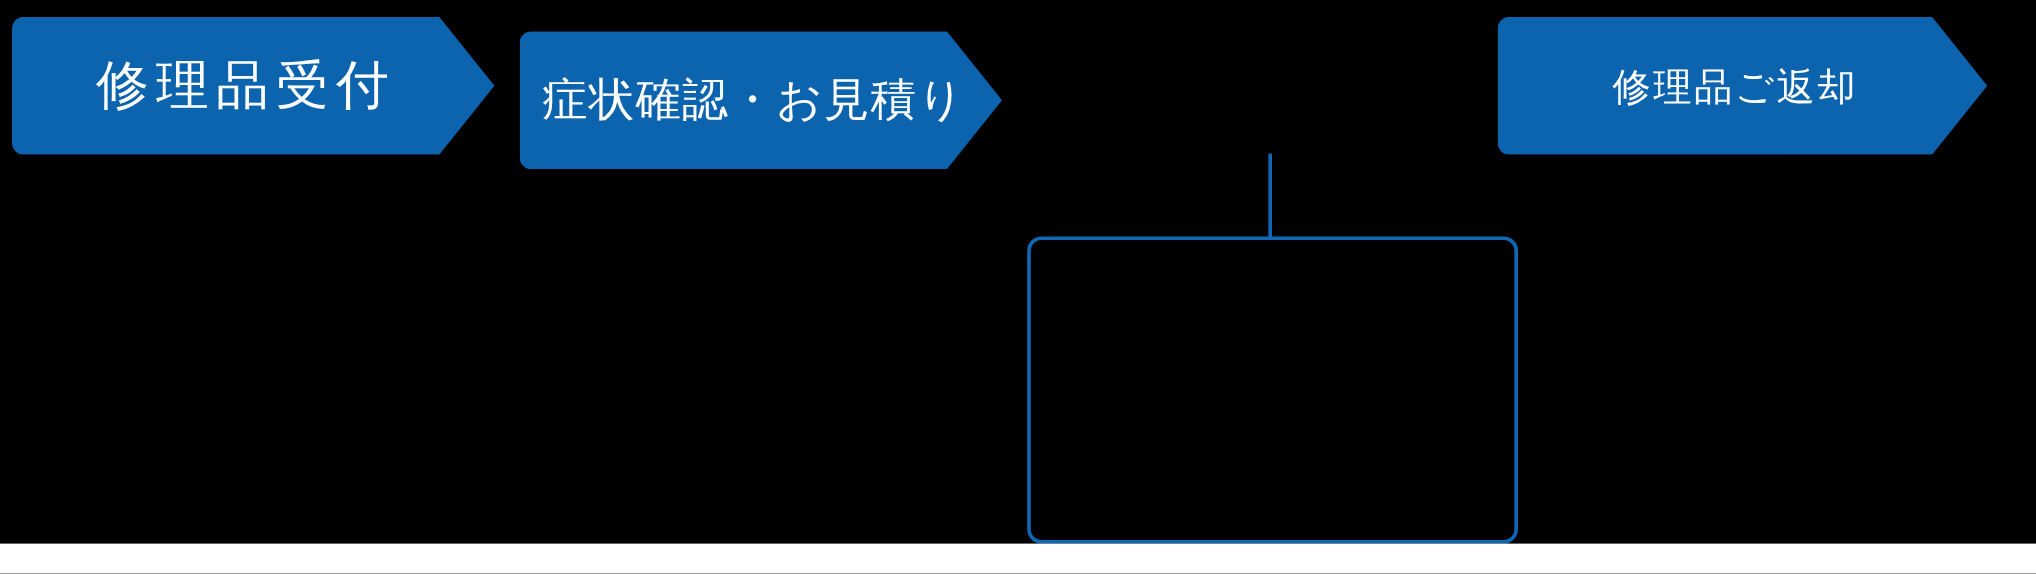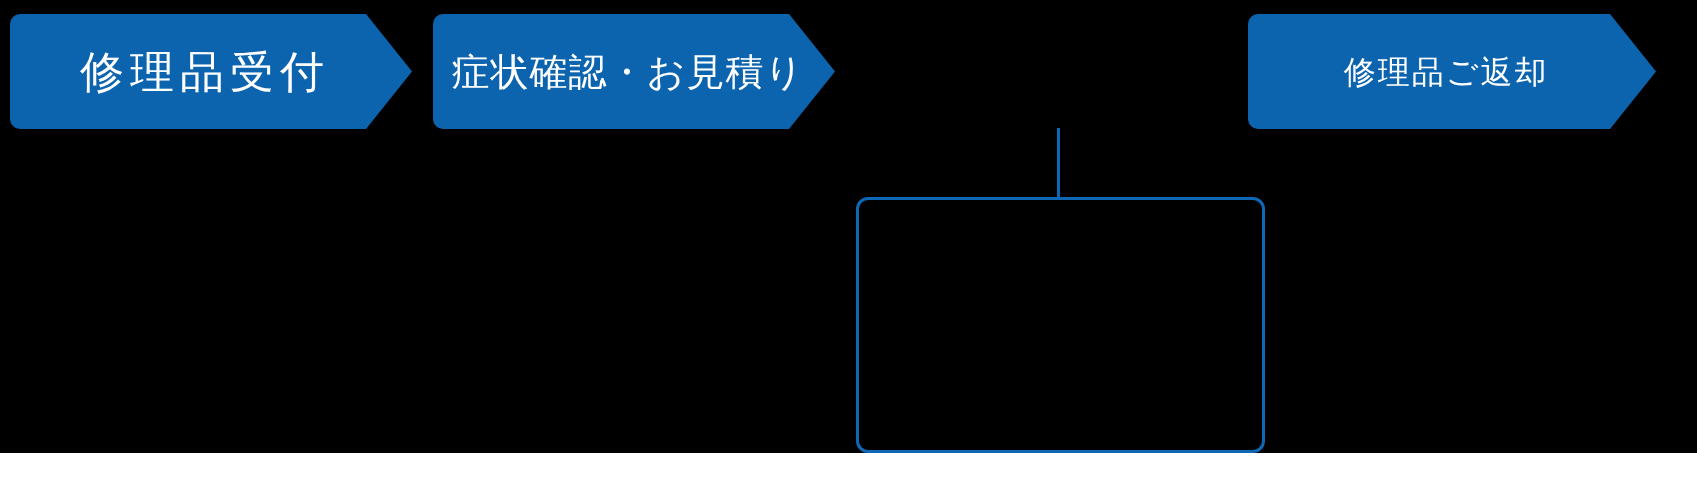--- a/index.html
+++ b/index.html
@@ -30,21 +30,21 @@
     clip-path: polygon(0 0, calc(100% - 46px) 0, 100% 50%, calc(100% - 46px) 100%, 0 100%);
     text-align: right;
   }
   .arrow-label {
     display: block;
     padding-right: 12px;
     white-space: nowrap;
     line-height: 1;
   }
   .step-1 { left: 10px;   width: 402px; font-size: 44px; letter-spacing: 6px; }
-  .step-2 { left: 433px;  width: 402px; font-size: 38px; letter-spacing: 1px; }
+  .step-2 { left: 433px;  width: 402px; font-size: 38px; letter-spacing: 1px; margin-top: 12px; }
   .step-3 { left: 853px;  width: 410px; font-size: 44px; letter-spacing: 2px; }
   .step-4 { left: 1248px; width: 408px; font-size: 32px; letter-spacing: 2px; }
   .connector {
     position: absolute;
     left: 1057px;
     top: 128px;
     width: 3px;
     height: 71px;
     background: var(--connector, #0f68b5);
   }

